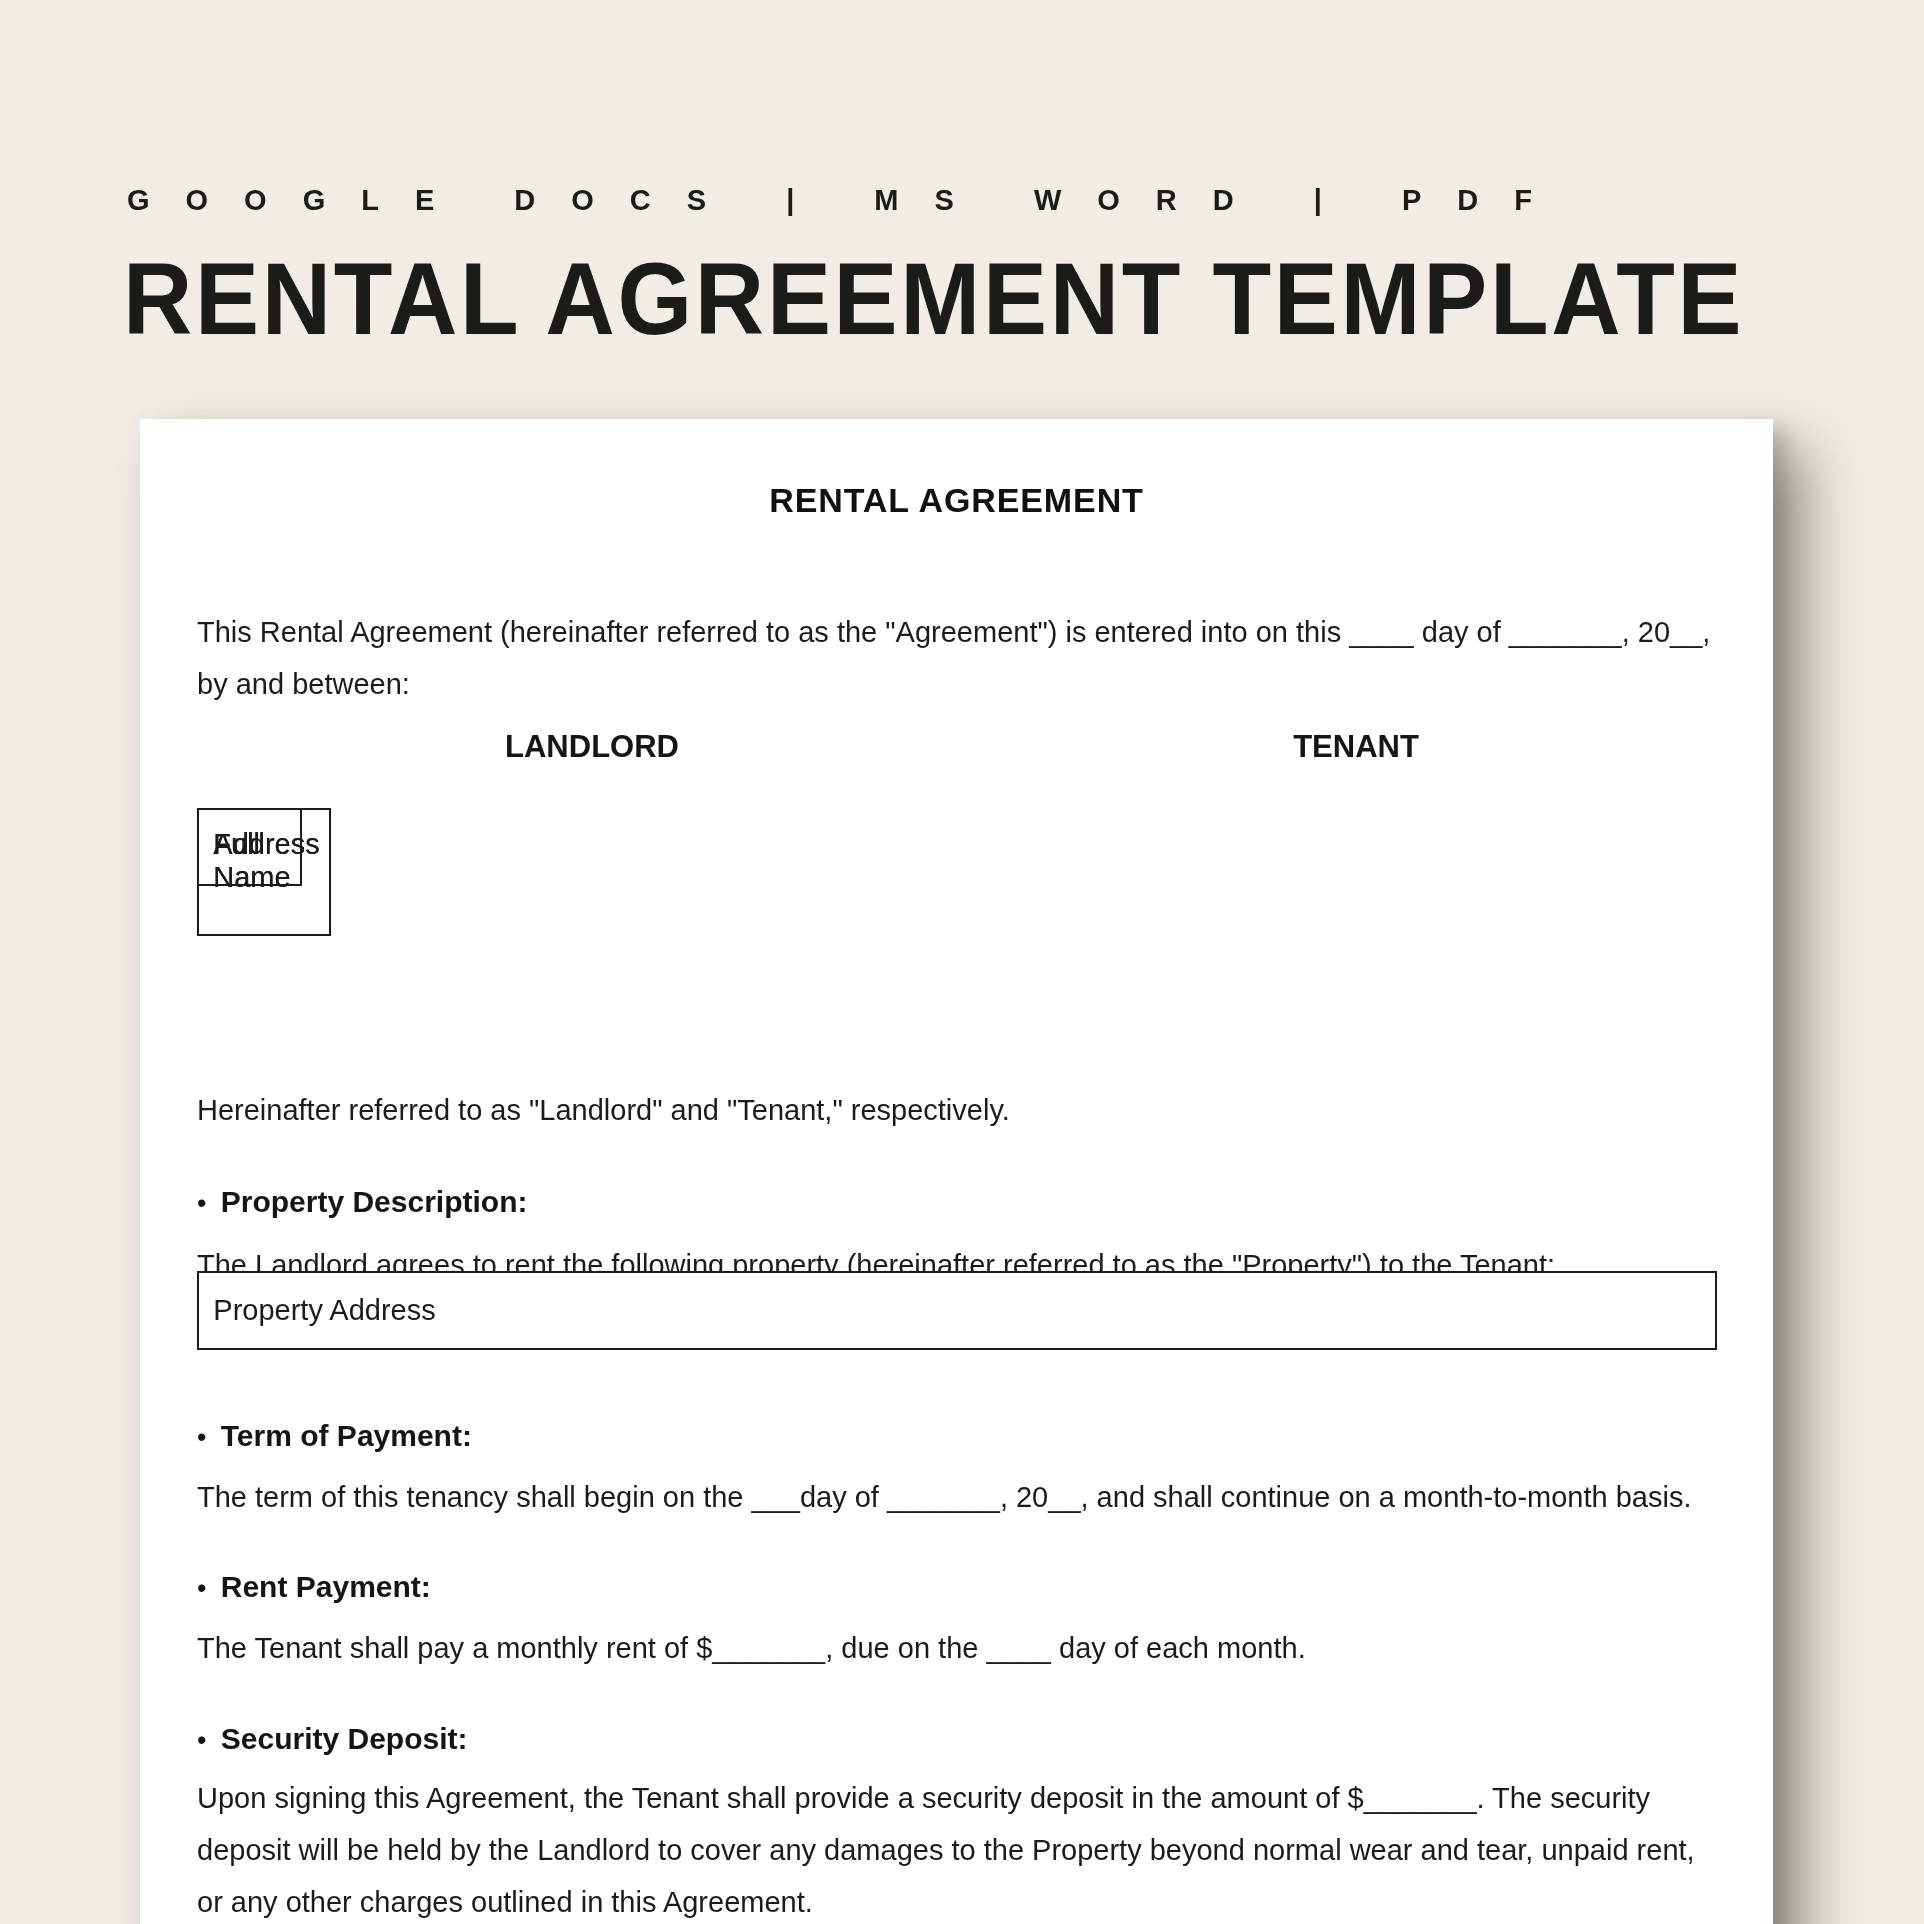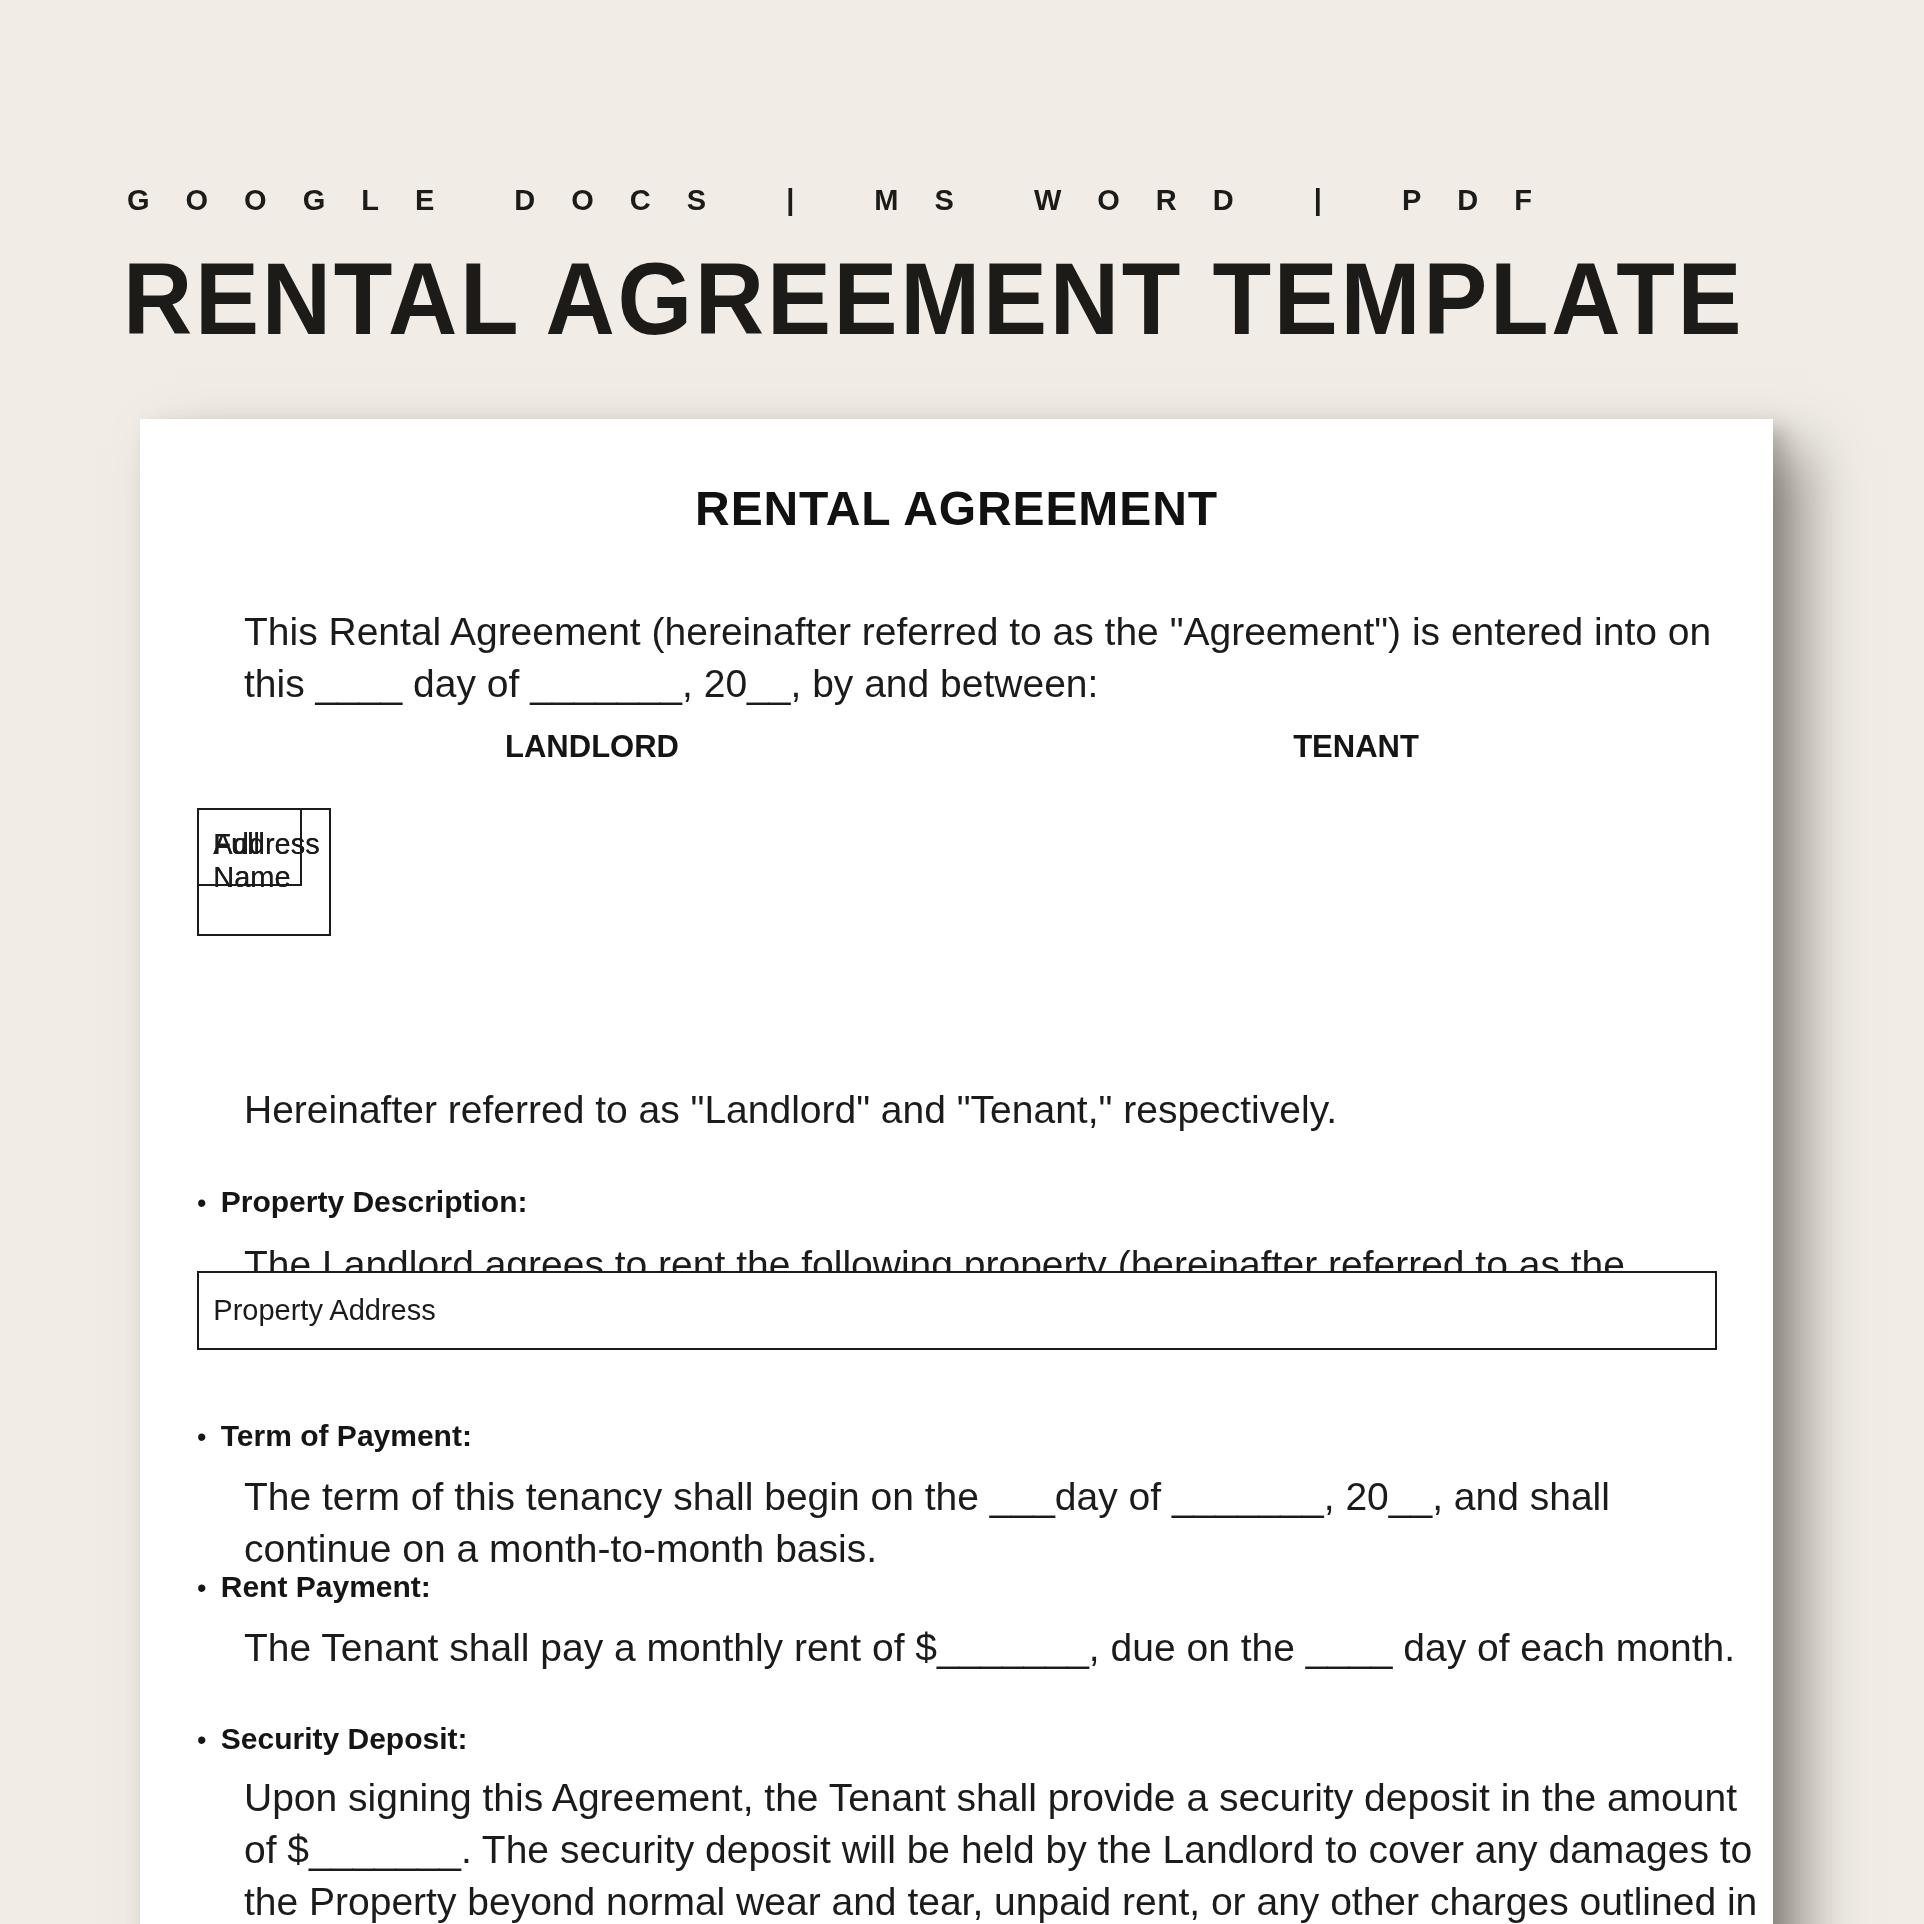--- a/index.html
+++ b/index.html
@@ -32,27 +32,27 @@
     position:absolute; left:140px; top:419px;
     width:1633px; height:1604px;
     background:#FFFFFF;
     box-shadow: 34px 30px 53px rgba(98,92,84,0.62), 10.7px 9px 18px rgba(98,92,84,0.30);
   }
   .page * { position:absolute; }
 
   .doc-title {
     top:62px; left:0; width:100%;
     text-align:center;
-    font-size:48px; font-weight:bold; letter-spacing:0.9px;
+    font-size:34px; font-weight:bold; letter-spacing:0.9px;
     color:#111111;
   }
 
   .body-text {
-    font-size:39px; line-height:52px; color:#1B1B1B;
-    left:57px; width:1520px;margin-left:47px;
+    font-size:29px; line-height:52px; color:#1B1B1B;
+    left:57px; width:1520px;
   }
   .intro { top:187px; }
 
   .party-headers { top:310px; left:74px; width:1520px; display:flex;gap:8px; }
   .party-headers > div {
     position:static; flex:1; text-align:center;
     font-size:31px; font-weight:bold; color:#151515;
   }
 
   .parties-table {

